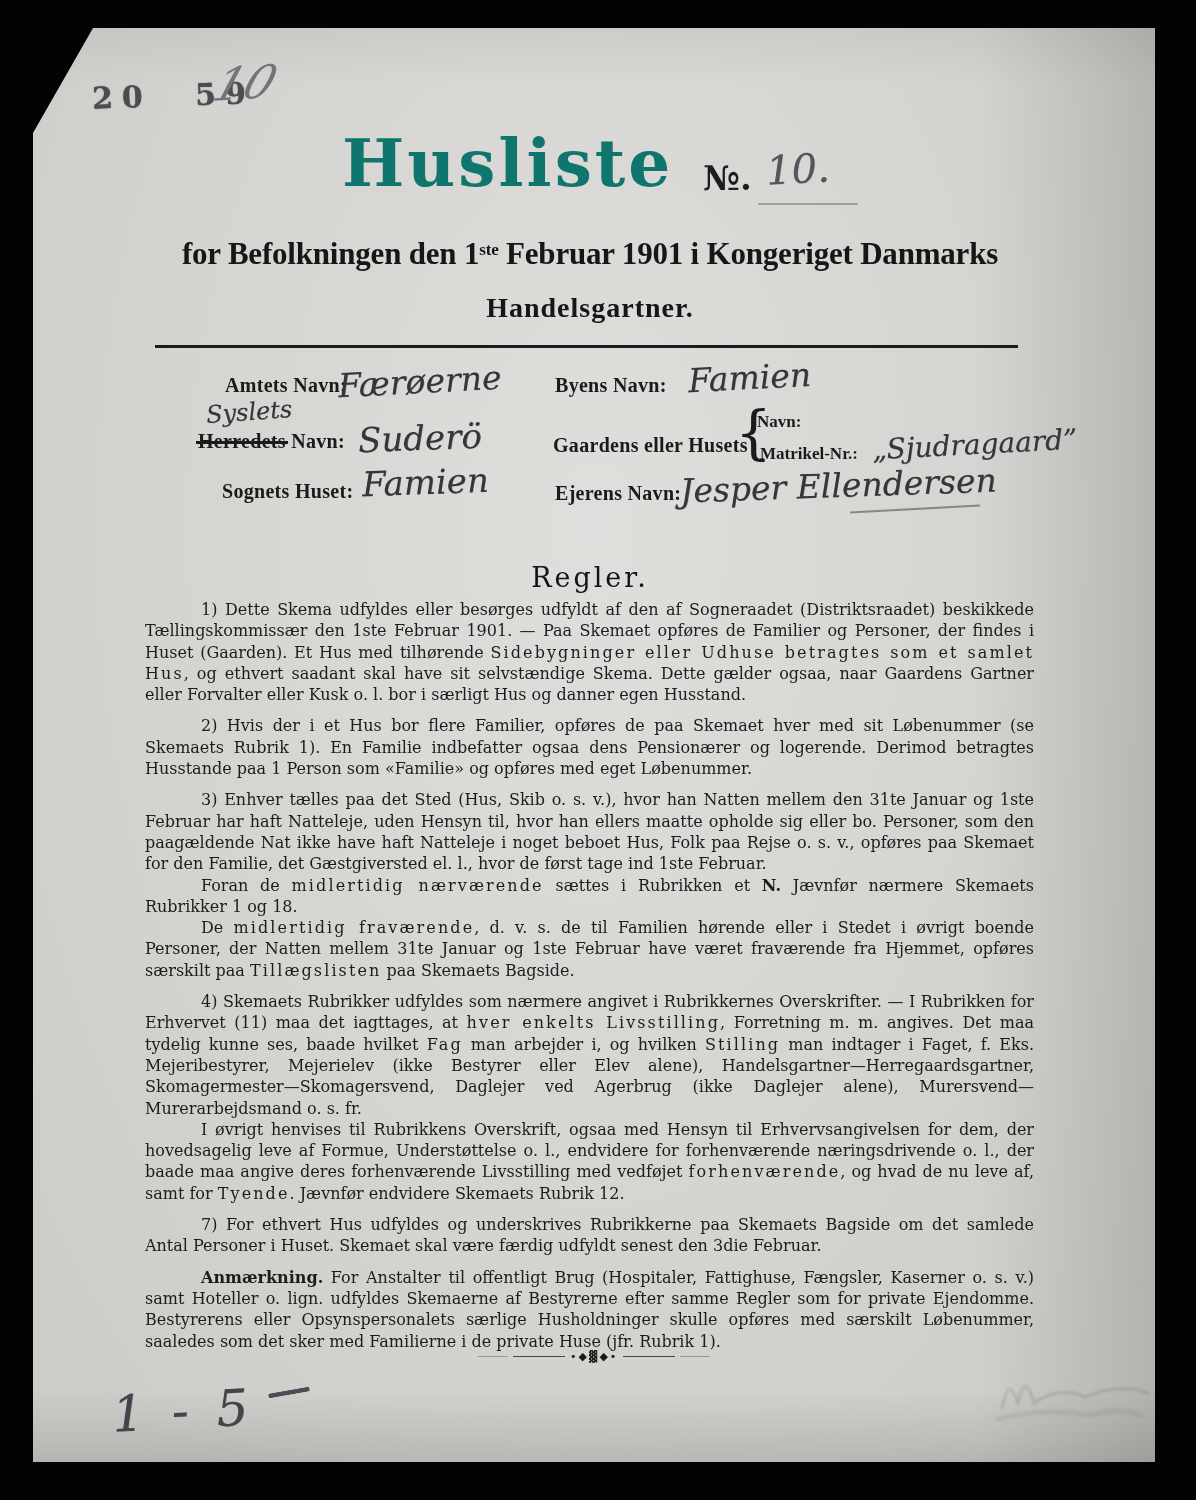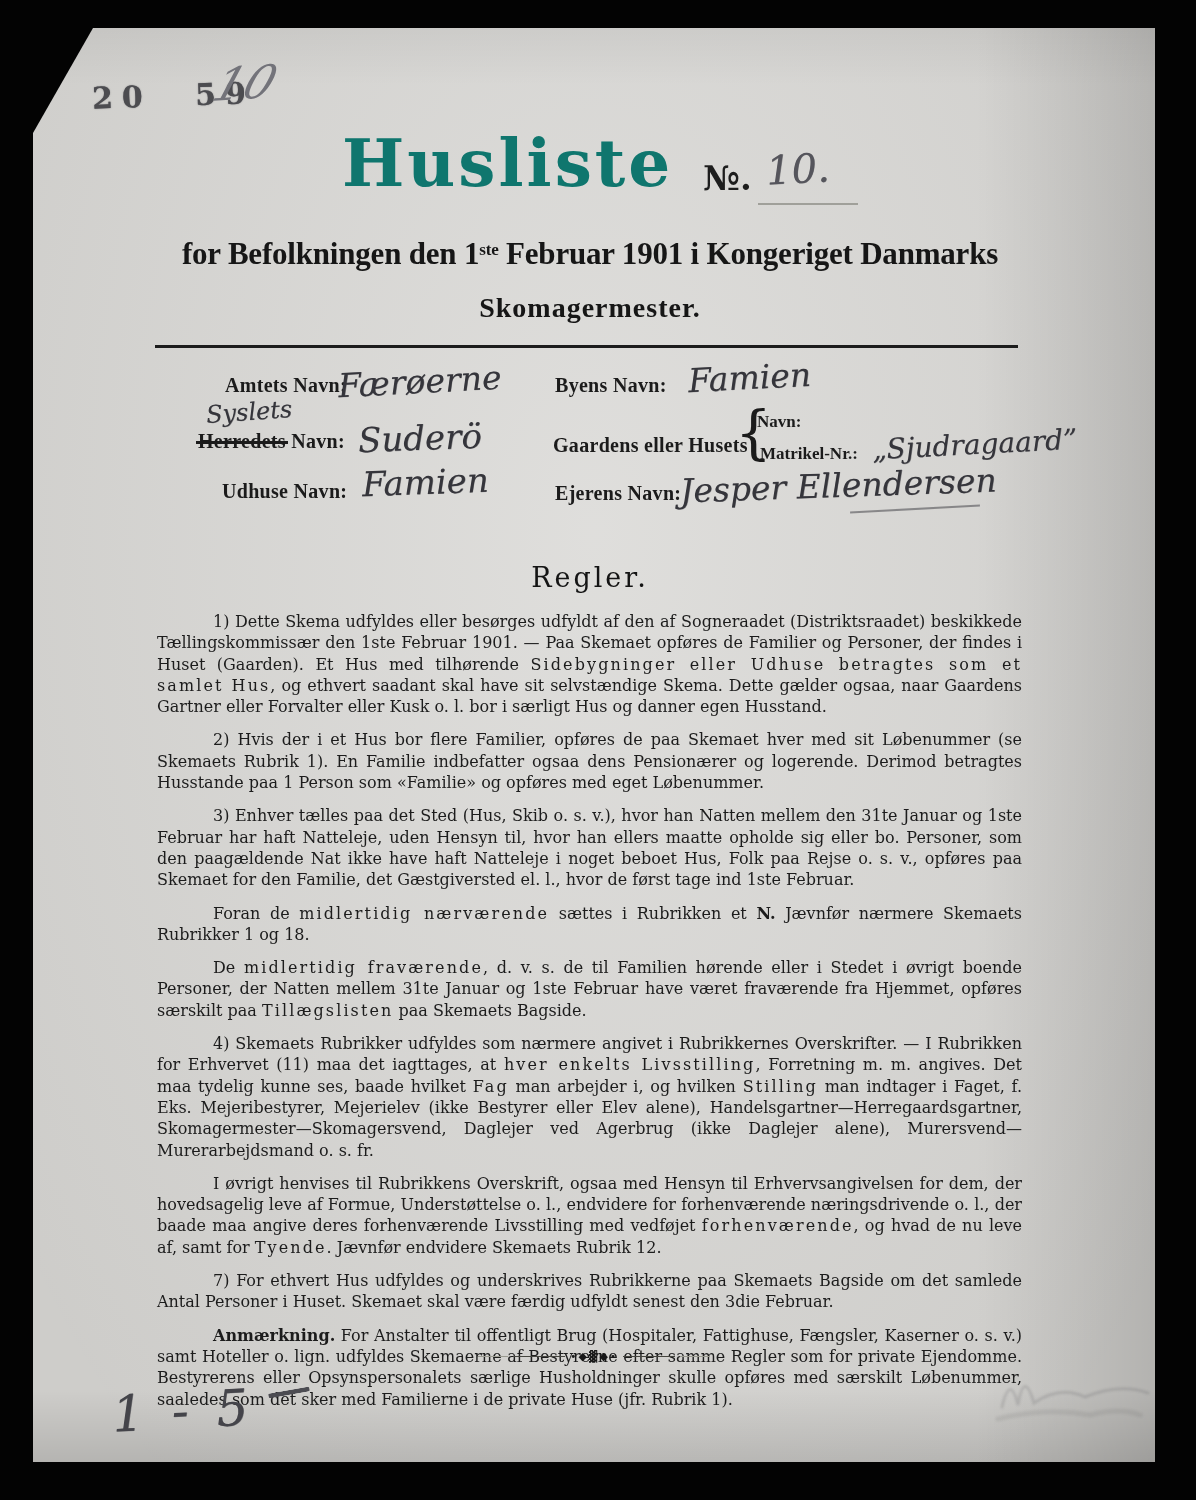--- a/index.html
+++ b/index.html
@@ -30,21 +30,21 @@
   
   #title{font-size:66px;font-weight:bold;letter-spacing:3px;color:#0f766e;}
   #no-label{font-size:34px;font-weight:bold;color:#1d1d1d;}
   #no-value{font-size:40px;}
   .sup{font-size:.55em;vertical-align:.5em;}
   
   #rules-text{
     left:145px;top:599px;width:889px;font-size:16px;line-height:21.3px;
     text-align:justify;color:#1c1c1c;
   }
-  .rp{margin:12px;text-indent:56px;}
+  .rp{margin:0;text-indent:56px;}
   .rp.gap{margin-top:10px;}
   .em{letter-spacing:2.1px;}
   .b{font-weight:bold;}
   .strike{position:relative;}
   .strike::after{
     content:"";position:absolute;left:-2px;right:-2px;top:52%;height:3px;background:#1b1b1b;
   }
   .rule-line{background:#1c1c1c;height:3px;}
   .thin-line{height:1px;background:#45453f;align-self:center;}
   .thin-line.faint{background:#99998f;}
@@ -63,35 +63,35 @@
 <div class="abs hand pencil" style="left:216px;top:56px;font-size:46px;transform:skewX(-22deg) rotate(-4deg);">10</div>
 
 <div class="abs print" id="title" style="left:342px;top:124px;">Husliste</div>
 <div class="abs print" id="no-label" style="left:703px;top:158px;">№.</div>
 <div class="abs hand" id="no-value" style="left:766px;top:146px;transform:rotate(-3deg);color:#55555c;">10.</div>
 <div class="abs" style="left:758px;top:203px;width:100px;border-bottom:2px solid #a0a09a;"></div>
 
 <div class="abs lib" style="left:120px;top:236px;width:940px;text-align:center;font-weight:bold;font-size:31px;color:#161616;letter-spacing:-0.2px;">
   <span>for Befolkningen den 1</span><span class="sup">ste</span><span> Februar 1901 i Kongeriget Danmarks</span>
 </div>
-<div class="abs lib" style="left:120px;top:292px;width:940px;text-align:center;font-weight:bold;font-size:28px;color:#161616;letter-spacing:1px;">Skomagermester.</div>
+<div class="abs lib" style="left:120px;top:292px;width:940px;text-align:center;font-weight:bold;font-size:28px;color:#161616;letter-spacing:1px;">Handelsgartner.</div>
 
 <div class="abs rule-line" style="left:155px;top:345px;width:863px;"></div>
 
 <div class="abs label" style="left:225px;top:374px;">Amtets Navn:</div>
 <div class="abs hand" style="left:338px;top:362px;font-size:33px;transform:rotate(-3deg);">Færøerne</div>
 
 <div class="abs hand" style="left:206px;top:398px;font-size:24px;transform:rotate(-4deg);">Syslets</div>
 <div class="abs label" style="left:198px;top:430px;">
   <span class="strike">Herredets</span>
   <span>Navn:</span>
 </div>
 <div class="abs hand" style="left:358px;top:418px;font-size:34px;transform:rotate(-2deg);">Suderö</div>
 
-<div class="abs label" style="left:222px;top:480px;">Udhuse Navn:</div>
+<div class="abs label" style="left:222px;top:480px;">Sognets Huset:</div>
 <div class="abs hand" style="left:362px;top:462px;font-size:34px;transform:rotate(-2deg);">Famien</div>
 
 <div class="abs label" style="left:555px;top:374px;">Byens Navn:</div>
 <div class="abs hand" style="left:688px;top:358px;font-size:33px;transform:rotate(-3deg);">Famien</div>
 
 <div class="abs label" style="left:553px;top:434px;">Gaardens eller Husets</div>
 <div class="abs brace" style="left:735px;top:404px;">{</div>
 <div class="abs sublabel" style="left:757px;top:412px;">Navn:</div>
 <div class="abs sublabel" style="left:760px;top:444px;">Matrikel-Nr.:</div>
 <div class="abs hand" style="left:872px;top:428px;font-size:28px;transform:rotate(-3deg);">„Sjudragaard”</div>

